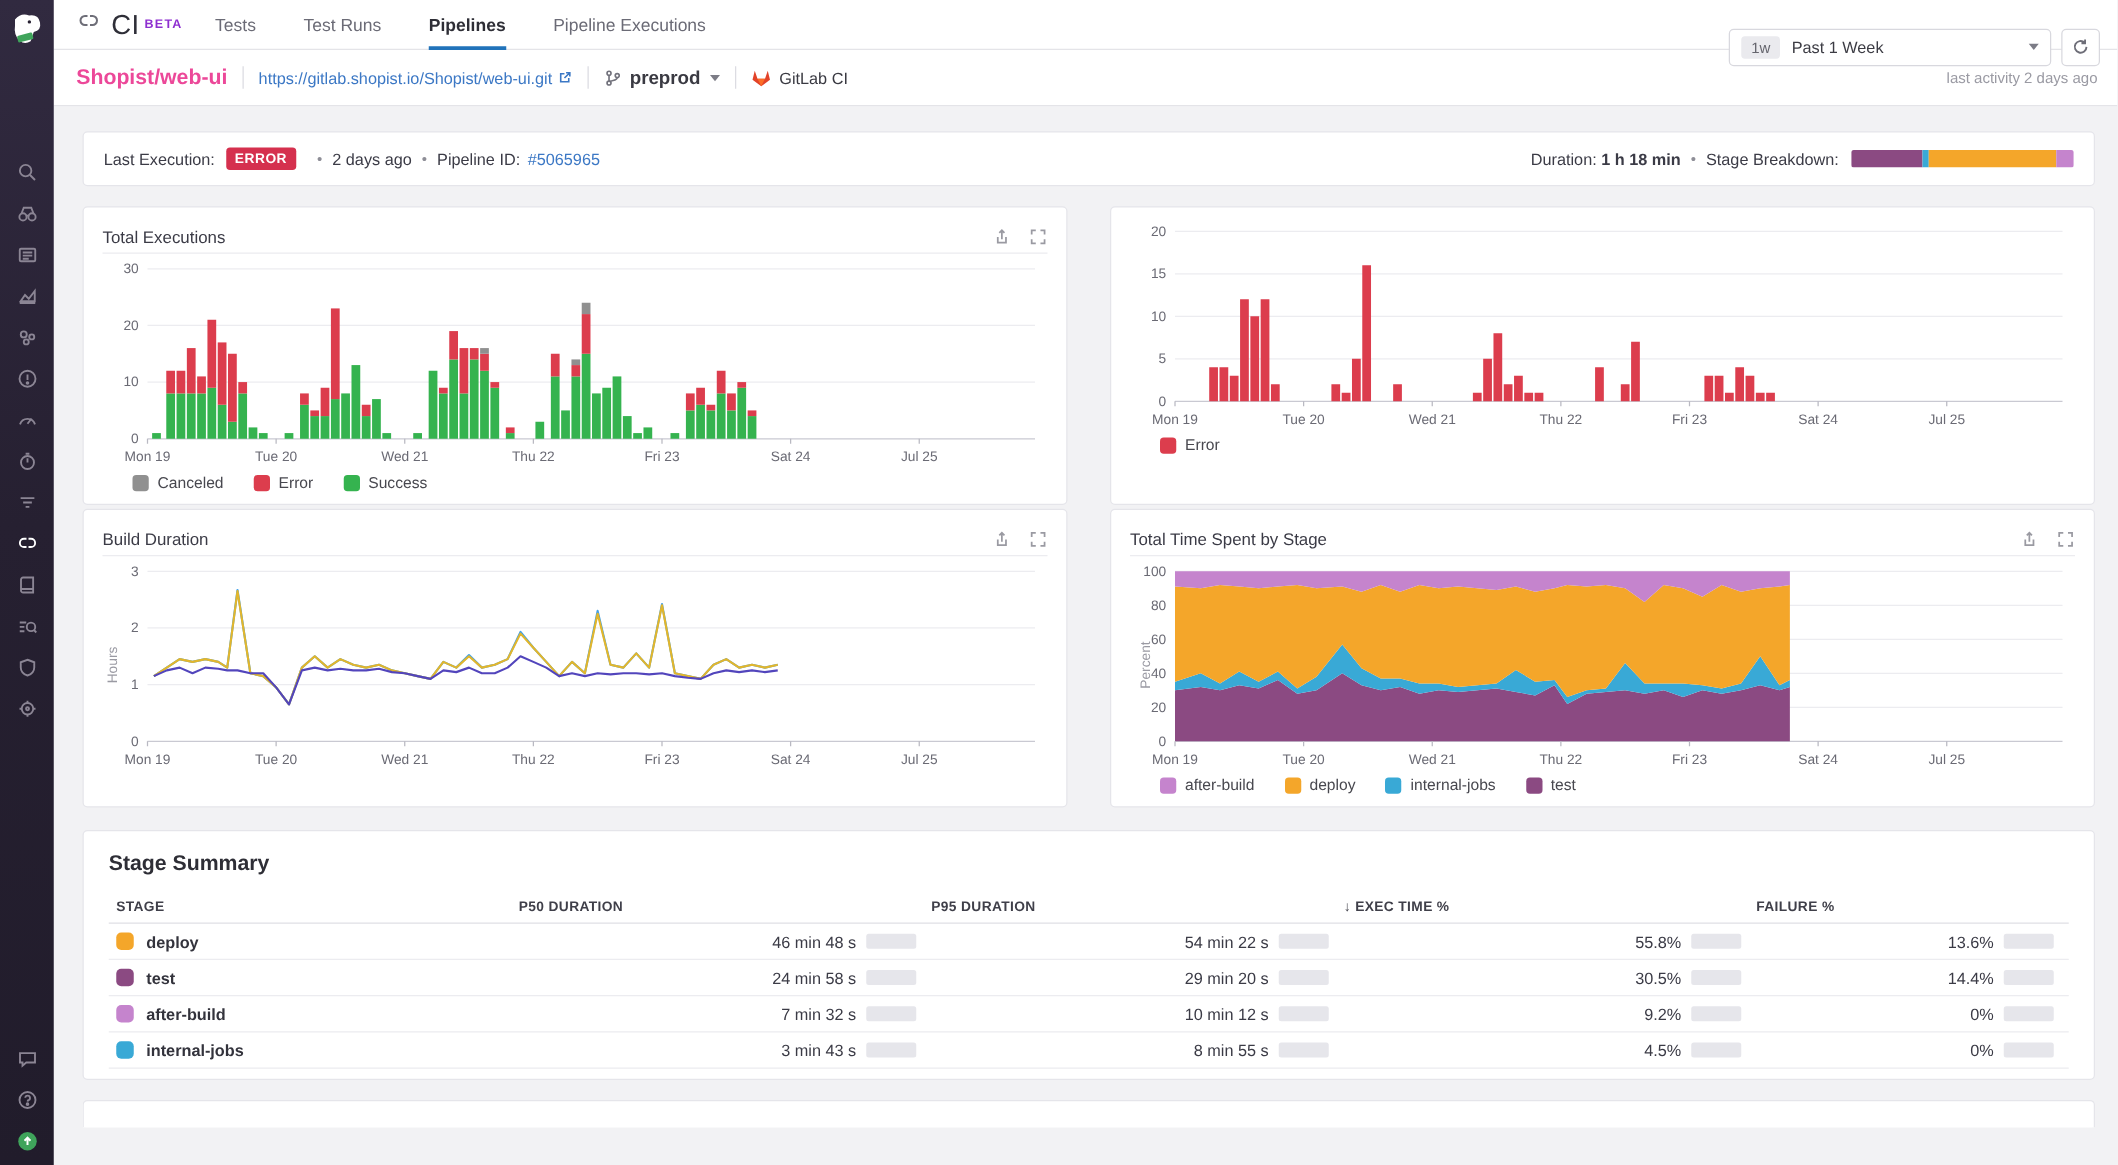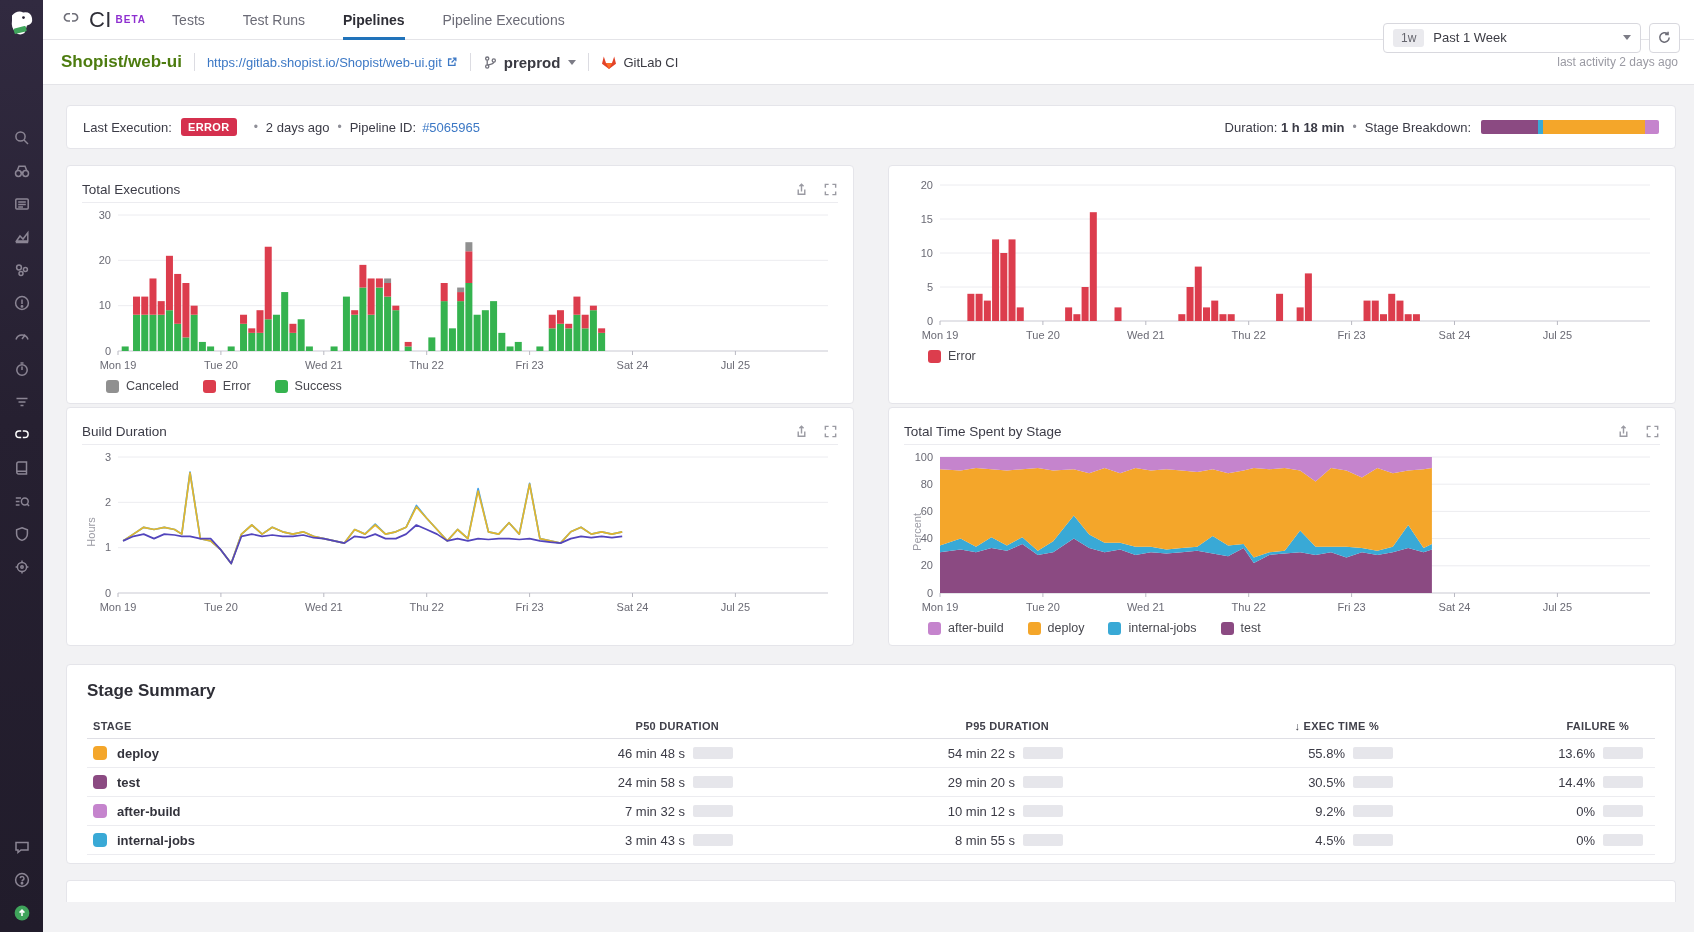--- a/index.html
+++ b/index.html
@@ -28,21 +28,21 @@
   .top-right { margin-left:auto; display:flex; align-items:center; gap:8px;margin-top:36px; }
   .timesel { width:258px; height:30px; border:1px solid #d8d8de; border-radius:4px; background:#fff;
     display:flex; align-items:center; padding:0 9px; gap:9px; cursor:pointer; }
   .chip-1w { background:#eaeaee; border-radius:3px; font-size:12px; color:#66666e; padding:2px 8px; }
   .timesel-label { font-size:13px; color:#3c3c44; }
   .caret { margin-left:auto; width:0; height:0; border-left:4.5px solid transparent; border-right:4.5px solid transparent; border-top:5px solid #7c7c86; }
   .refresh-btn { width:31px; height:30px; border:1px solid #d8d8de; border-radius:4px; background:#fff; display:flex; align-items:center; justify-content:center; cursor:pointer; }
   .refresh-btn svg { stroke:#6e6e78; fill:none; stroke-width:1.6; width:15px; height:15px; }
   
   .pagehead { height:45px; background:#fff; border-bottom:1px solid #e4e4e8; display:flex; align-items:center; padding:0 16px 0 18px; gap:12px; }
-  .ph-title { font-size:17px; font-weight:bold; color:#4d7c0f; }
+  .ph-title { font-size:17px; font-weight:bold; color:#ec4899; }
   .vdiv { width:1px; height:18px; background:#dcdce2; }
   .repo-link { font-size:13px; color:#3c78c5; text-decoration:none; display:flex; align-items:center; gap:4px; cursor:pointer; }
   .repo-link svg { stroke:#3c78c5; fill:none; stroke-width:1.5; width:12px; height:12px; }
   .branch { display:flex; align-items:center; gap:6px; cursor:pointer; }
   .branch svg { stroke:#72727c; fill:none; stroke-width:1.4; width:15px; height:15px; }
   .branch-name { font-size:15px; font-weight:bold; color:#3a3a42; }
   .provider { display:flex; align-items:center; gap:6px; font-size:13px; color:#3a3a42; }
   .last-activity { margin-left:auto; font-size:12px; color:#9a9aa3; }
   
   .content { padding:20px 18px 0 23px; }
@@ -67,21 +67,21 @@
   .plot { height:166px; width:100%; }
   .plot text { font-size:11px; fill:#6a6a74; }
   .legend { display:flex; gap:24px; align-items:center; padding:6px 2px 4px 24px; }
   .lg-item { display:flex; align-items:center; gap:7px; font-size:12.5px; color:#48484f; cursor:pointer; }
   .lg-chip { width:13px; height:13px; border-radius:3px; display:inline-block; }
   
   .stage-card { padding:16px 20px 8px; }
   .stage-title { font-size:17px; font-weight:bold; color:#2e2e36; margin-bottom:12px; }
   .tbl-head, .tbl-row { display:grid; grid-template-columns:1fr 330px 330px 330px 250px; align-items:center; }
   .tbl-head { height:26px; border-bottom:1px solid #dfdfe5; font-size:11px; font-weight:bold; color:#3f3f49; letter-spacing:.3px; }
-  .tbl-head > div { text-align:right; padding-right:26px; cursor:pointer; }
+  .tbl-head > div { text-align:left; padding-right:26px; cursor:pointer; }
   .tbl-head > div:first-child { text-align:left; padding:0 0 0 6px; cursor:default; }
   .tbl-row { height:29px; border-bottom:1px solid #ececf0; font-size:13px; }
   .stage-cell { display:flex; align-items:center; gap:10px; padding-left:6px; }
   .stage-swatch { width:14px; height:14px; border-radius:4px; }
   .stage-name { font-weight:bold; color:#33333c; }
   .num-cell { display:flex; align-items:center; justify-content:flex-end; gap:8px; padding-right:12px; }
   .bar-track { width:40px; height:12px; background:#e6e6eb; border-radius:2px; overflow:hidden; }
   .bar-fill { height:100%; background:#3e97e6; }
   .next-card { height:22px; background:#fff; border:1px solid #e5e5ea; border-bottom:none; border-radius:4px 4px 0 0; margin-top:16px; }
 </style>

